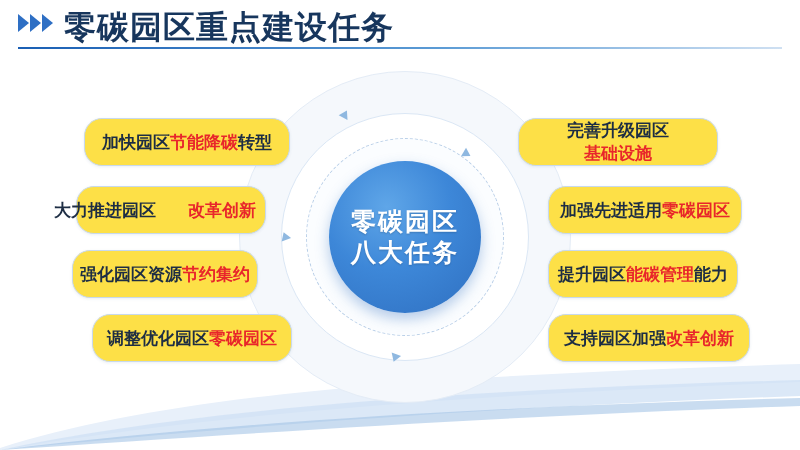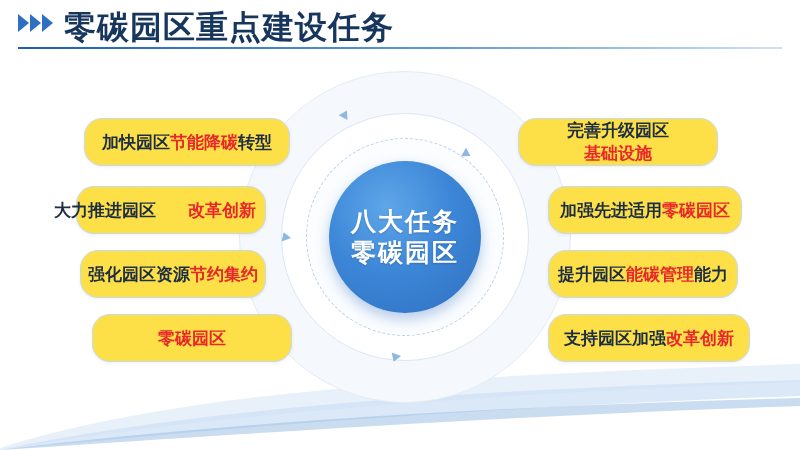--- a/index.html
+++ b/index.html
@@ -131,21 +131,21 @@
     font-weight: bold;
     color: #1d2d44;
     white-space: nowrap;
     box-sizing: border-box;
   }
   .pill .hl { color: #e8262b; }
 
   
   #pill-l1 { left: 84px;  top: 118px; width: 206px; }
   #pill-l2 { left: 76px;  top: 186px; width: 190px; gap: 32px; }
-  #pill-l3 { left: 72px;  top: 250px; width: 186px; margin-left: 8px; }
+  #pill-l3 { left: 72px;  top: 250px; width: 186px; }
   #pill-l4 { left: 92px;  top: 314px; width: 200px; }
   
   #pill-r1 { left: 518px; top: 118px; width: 200px; flex-direction: column; }
   #pill-r2 { left: 548px; top: 186px; width: 194px; text-align: right; }
   #pill-r3 { left: 548px; top: 250px; width: 190px; text-align: center; }
   #pill-r4 { left: 548px; top: 314px; width: 202px; }
 </style>
 </head>
 <body>
 
@@ -171,41 +171,42 @@
   <div class="ring" id="ring-outer"></div>
   <div class="ring" id="ring-mid"></div>
   <div class="ring" id="ring-inner-track"></div>
 
   <div class="ring-arrow" style="left:222px; top:78px; transform:rotate(120deg);"></div>
   <div class="ring-arrow" style="left:100px; top:38px; transform:rotate(28deg);"></div>
   <div class="ring-arrow" style="left:40px;  top:160px; transform:rotate(-20deg);"></div>
   <div class="ring-arrow" style="left:150px; top:282px; transform:rotate(200deg);"></div>
 
   <div class="ring" id="core">
+    <div id="core-line1">零碳园区</div>
     <div id="core-line2">八大任务</div>
-    <div id="core-line1">零碳园区</div>
   </div>
 </div>
 
 <div class="pill" id="pill-l1">
   <span>加快园区</span>
     <span class="hl">节能降碳</span>
     <span>转型</span>
 </div>
 <div class="pill" id="pill-l2">
   <span>大力推进园区</span>
     <span class="hl">改革创新</span>
     <span></span>
 </div>
 <div class="pill" id="pill-l3">
   <span>强化园区资源</span>
     <span class="hl">节约集约</span>
     <span></span>
 </div>
 <div class="pill" id="pill-l4">
+  <span>调整优化园区</span>
     <span class="hl">零碳园区</span>
     <span></span>
 </div>
 
 <div class="pill" id="pill-r1">
   <span>完善升级园区</span>
     <span class="hl">基础设施</span>
     <span></span>
 </div>
 <div class="pill" id="pill-r2">

